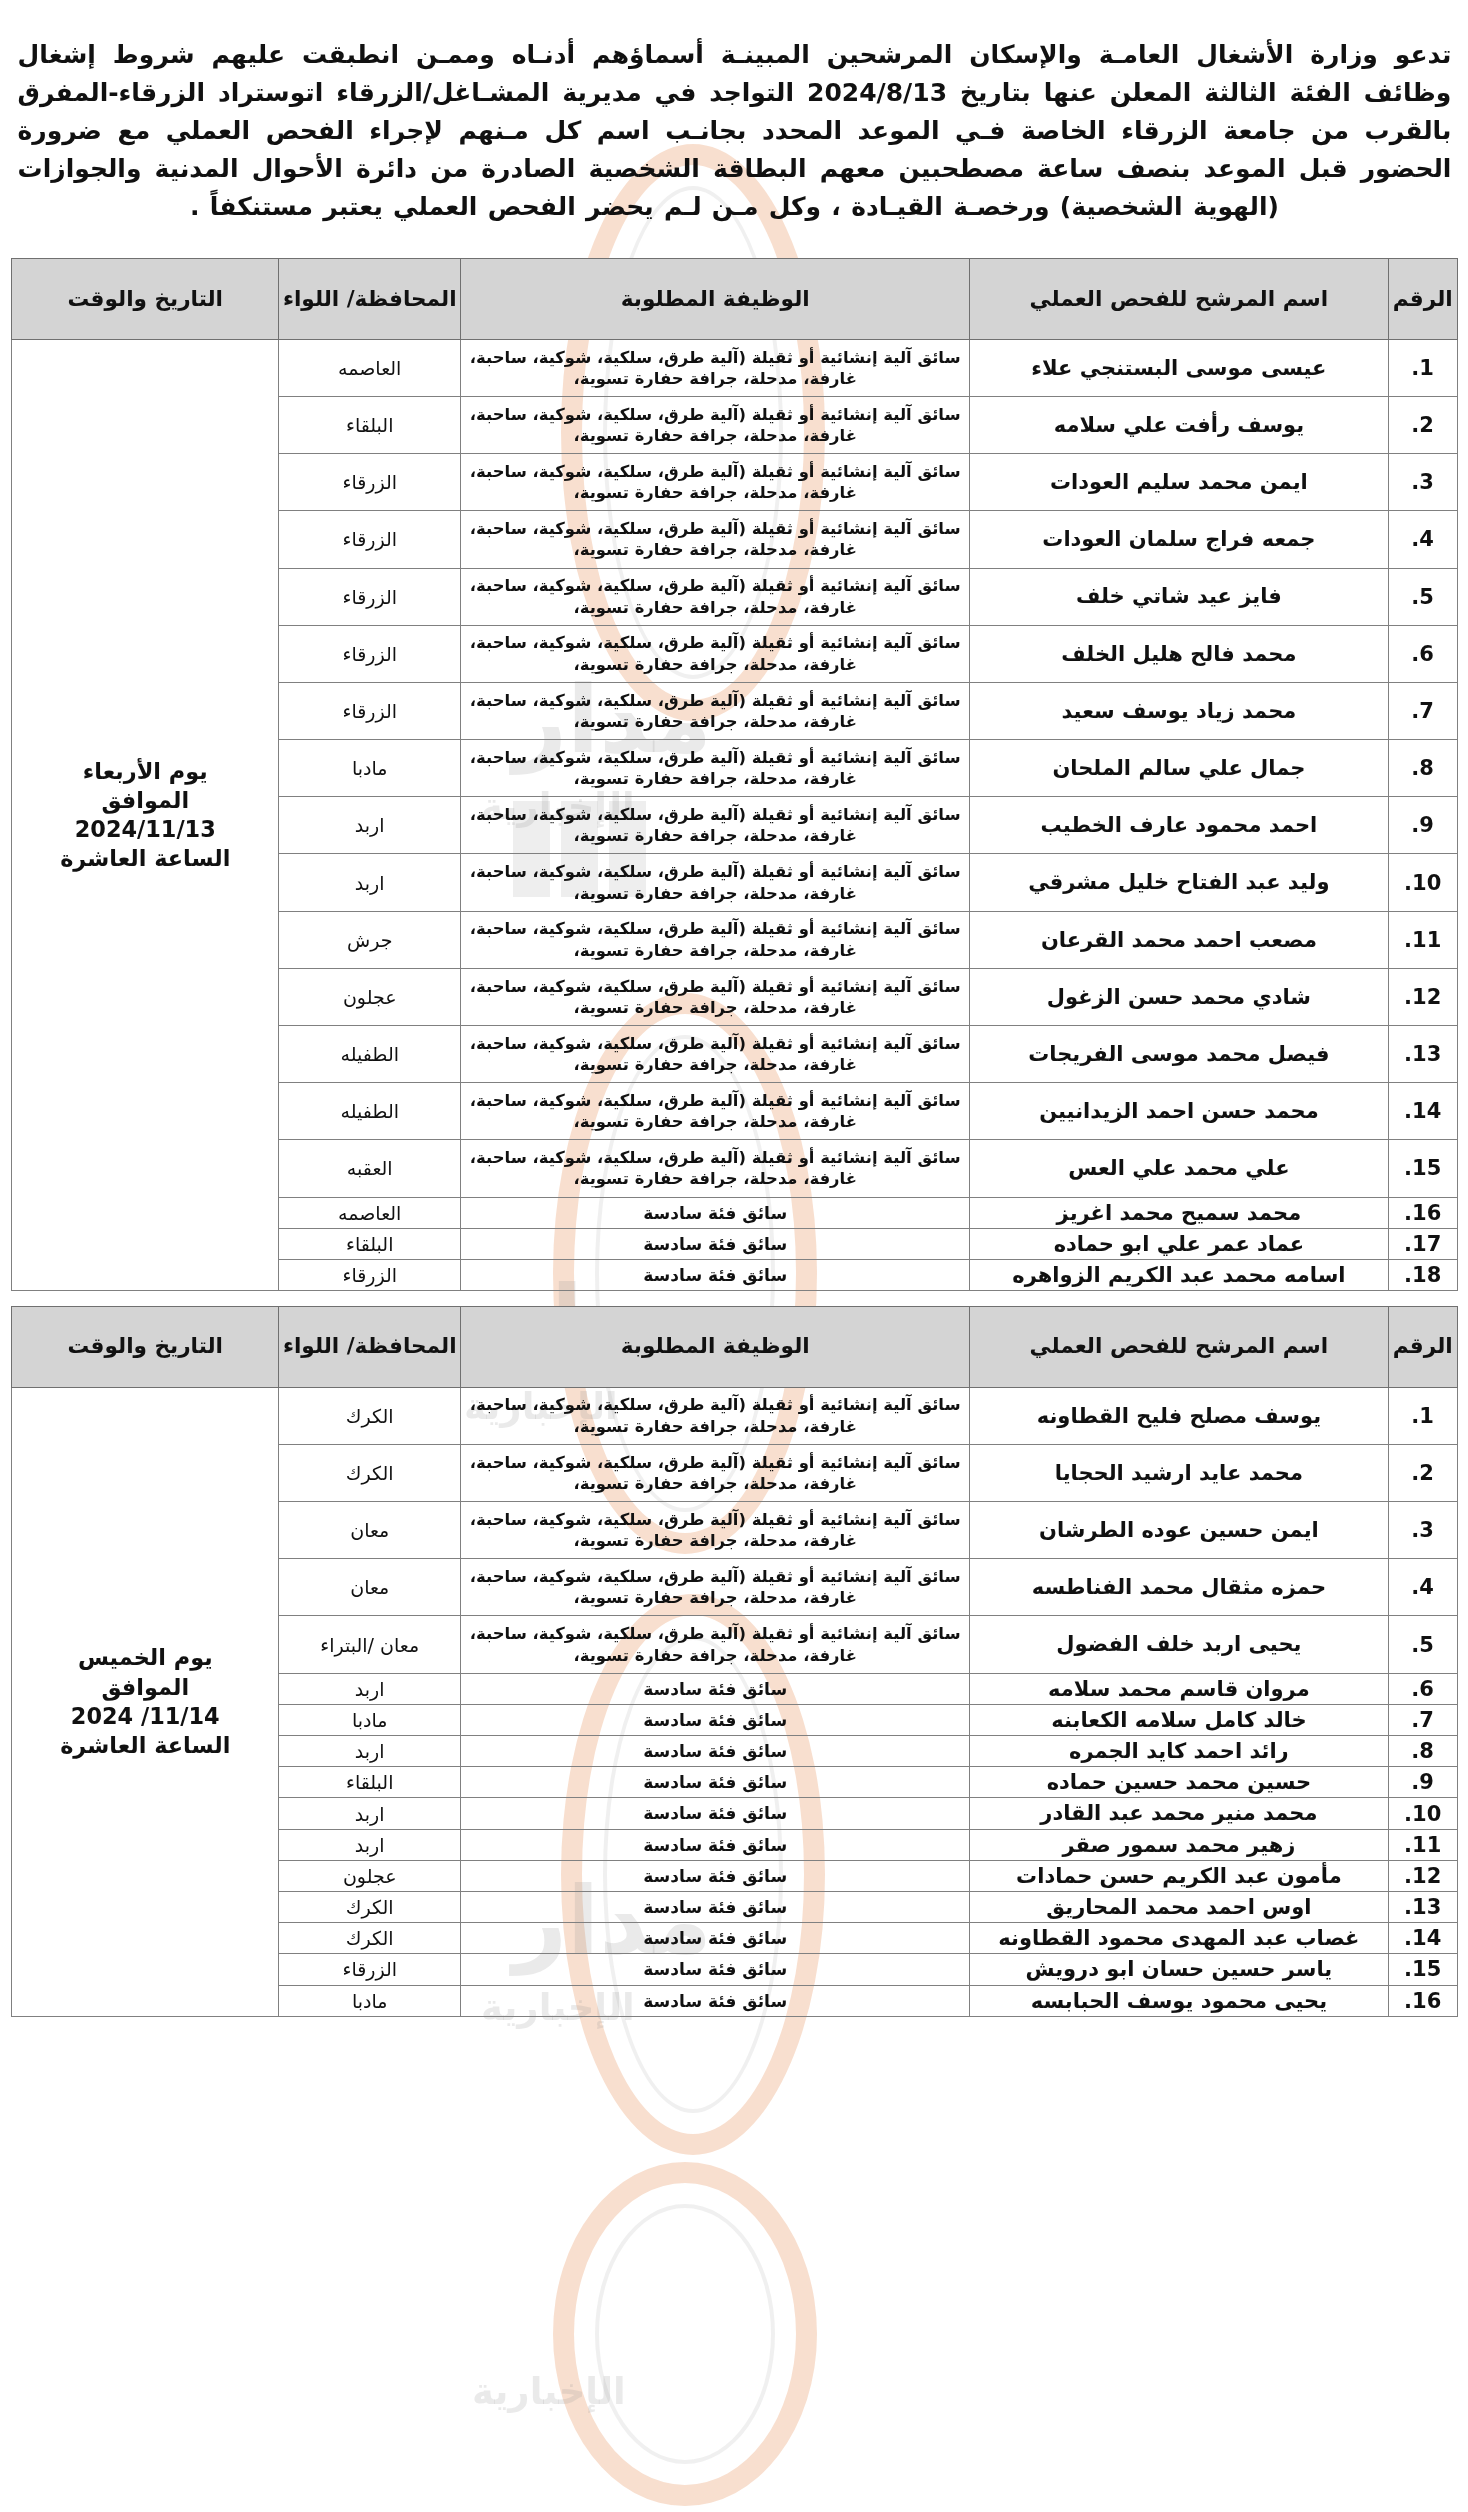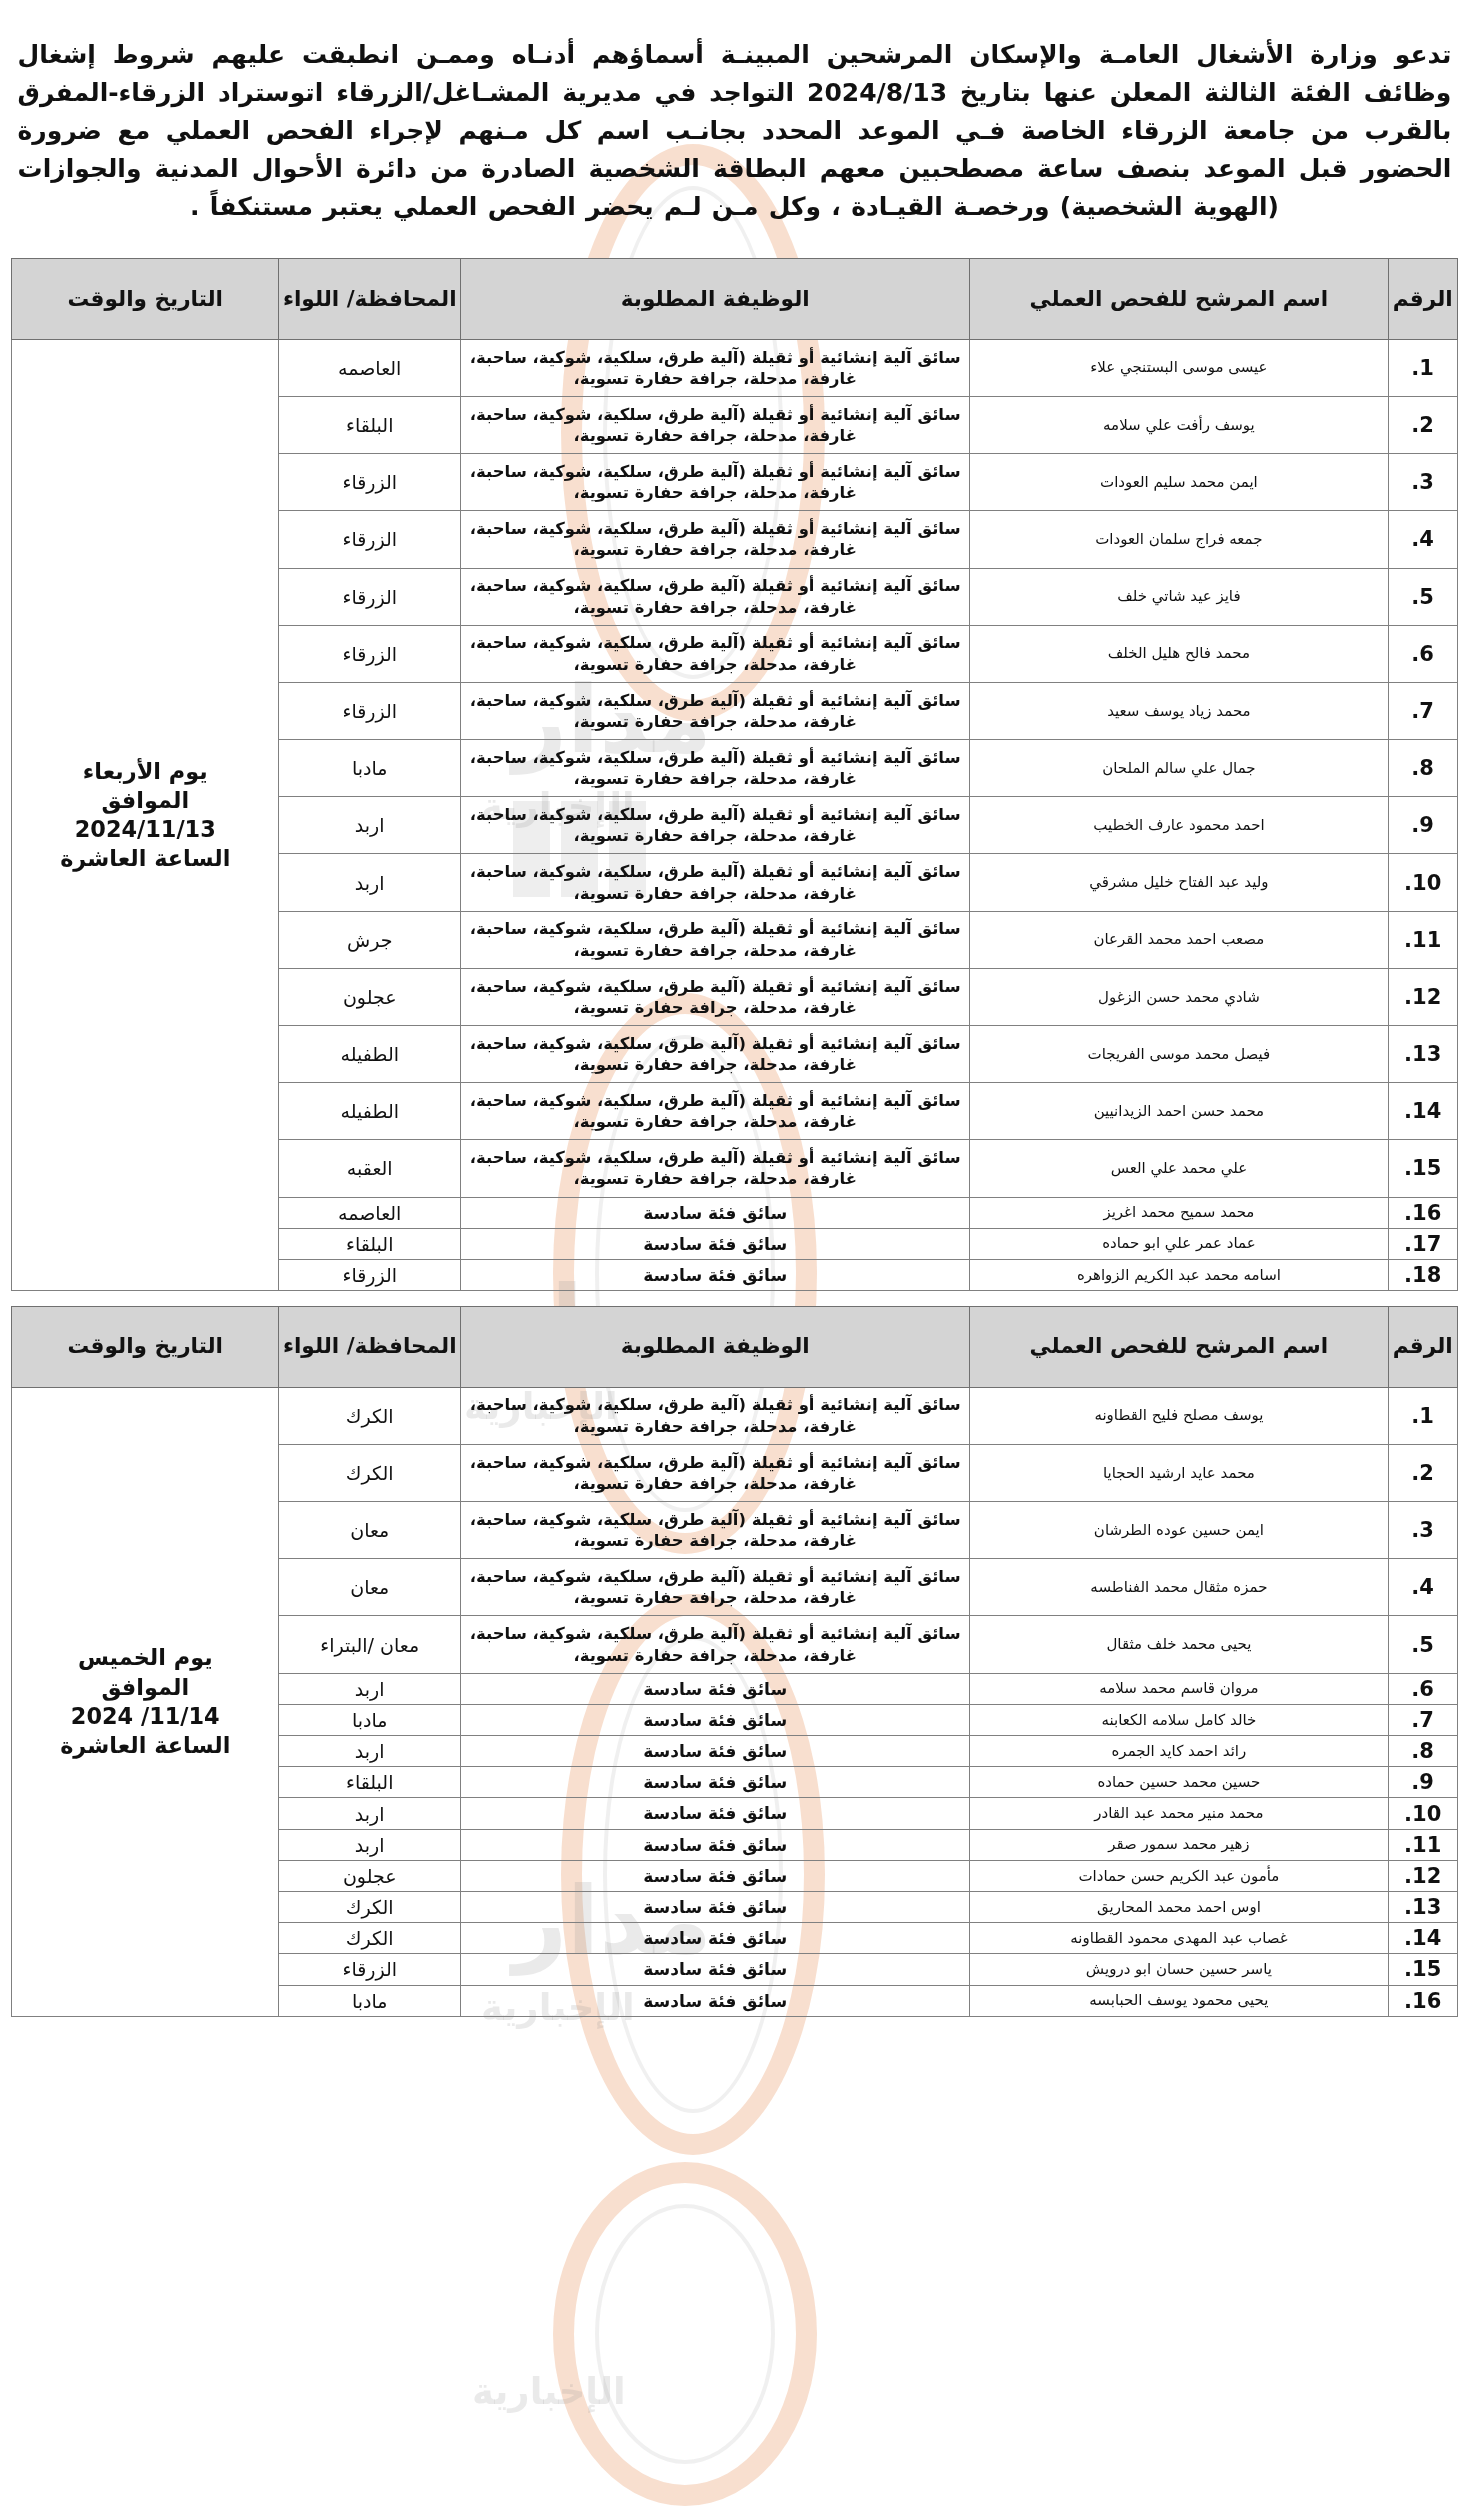--- a/index.html
+++ b/index.html
@@ -121,22 +121,22 @@
   col.c-date  { width: 235px; }
 
   td.num {
     text-align: center;
     font-size: 21px;
     font-weight: bold;
     direction: ltr;
   }
   td.name {
     text-align: center;
-    font-size: 15px;
-    font-weight: normal;
+    font-size: 21px;
+    font-weight: bold;
     line-height: 1.25;
   }
   td.job {
     text-align: center;
     font-size: 16.4px;
     font-weight: bold;
     line-height: 1.3;
     padding: 3.2px 4.8px;
     margin-left: 16px;
   }
@@ -366,21 +366,21 @@
             <td class="gov">معان</td>
           </tr>
           <tr class="tall">
             <td class="num">.4</td>
             <td class="name">حمزه مثقال محمد الفناطسه</td>
             <td class="job">سائق آلية إنشائية أو ثقيلة (آلية طرق، سلكية، شوكية، ساحبة، غارفة، مدحلة، جرافة حفارة تسوية،</td>
             <td class="gov">معان</td>
           </tr>
           <tr class="tall">
             <td class="num">.5</td>
-            <td class="name">يحيى محمد خلف مثقال</td>
+            <td class="name">يحيى اربد خلف الفضول</td>
             <td class="job">سائق آلية إنشائية أو ثقيلة (آلية طرق، سلكية، شوكية، ساحبة، غارفة، مدحلة، جرافة حفارة تسوية،</td>
             <td class="gov">معان /البتراء</td>
           </tr>
           <tr class="shortr">
             <td class="num">.6</td>
             <td class="name">مروان قاسم محمد سلامه</td>
             <td class="job short">سائق فئة سادسة</td>
             <td class="gov">اربد</td>
           </tr>
           <tr class="shortr">

